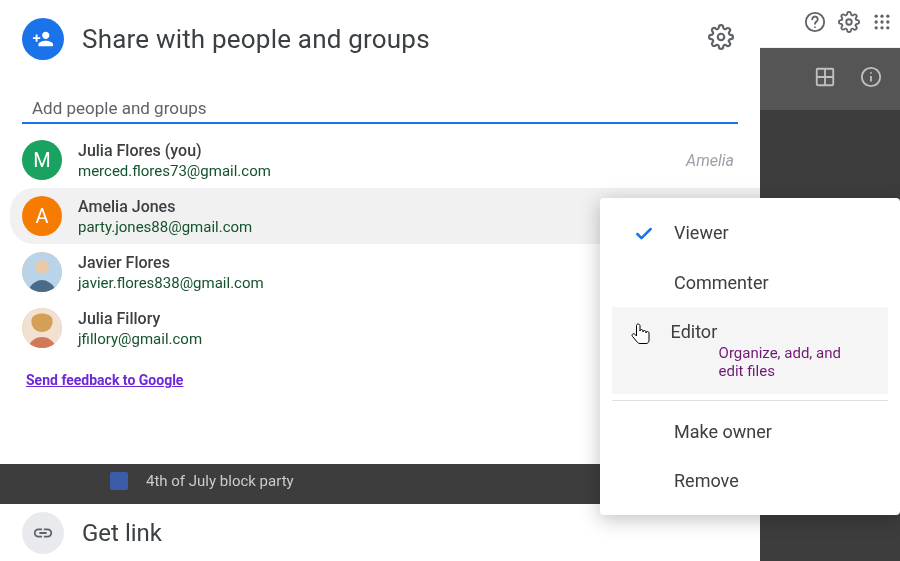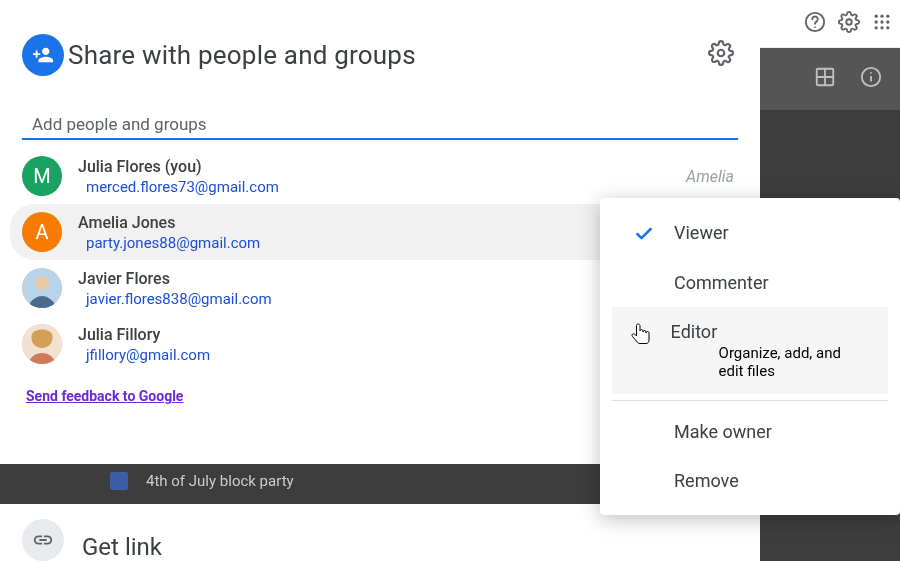--- a/index.html
+++ b/index.html
@@ -9,55 +9,55 @@
   
   .bg-dark { position: absolute; top: 0; left: 760px; width: 140px; height: 561px; background: #3d3d3d; border-top: 1px solid #555; }
   .bg-dark-toprow { position: absolute; top: 0; left: 760px; width: 140px; height: 48px; background: #fff; display:flex; align-items:center; justify-content:flex-end; padding-right:8px; gap:12px; border-bottom:1px solid #eee;}
   .bg-dark-row2 { position: absolute; top: 48px; left: 760px; width: 140px; height: 62px; background: #555; display:flex; align-items:center; justify-content:flex-end; padding-right:18px; gap:24px;}
   .bg-bottom-strip { position: absolute; left: 0; top: 464px; width: 760px; height: 40px; background: #3d3d3d; }
   .bg-bottom-item { position:absolute; left:110px; top:472px; display:flex; align-items:center; gap:18px; color:#ccc; font-size:15px;}
   .bg-bottom-item .sq { width:18px; height:18px; background:#3b5ca8; border-radius:2px;}
 
   .dialog { position: absolute; left: 0; top: 0; width: 760px; background: #fff; }
 
-  .hdr { display: flex; align-items: center; padding: 34px 26px 12px 22px; gap: 4px; }
+  .hdr { display: flex; align-items: center; padding: 18px 26px 12px 22px; gap: 18px; }
   .hdr-icon { width: 42px; height: 42px; border-radius: 50%; background: #1a73e8; display:flex; align-items:center; justify-content:center; }
   .hdr-title { font-size: 26px; color: #3c4043; font-weight: 400; flex: 1; letter-spacing: 0.2px;}
   .hdr-gear { color: #5f6368; cursor:pointer; }
 
   .input-wrap { margin: 4px 22px 8px 22px; border-bottom: 2px solid #1a73e8; padding: 22px 10px 4px 10px; }
   .input-wrap .ph { color: #5f6368; font-size: 17px; }
 
   .plist { margin: 6px 0 8px 0; }
   .prow { display:flex; align-items:center; padding: 8px 26px 8px 22px; gap: 16px; }
   .prow.sel { background: #f1f1f1; border-radius: 24px 0 0 24px; margin-left:10px; padding-left:12px;}
   .avatar { width: 40px; height: 40px; border-radius: 50%; display:flex; align-items:center; justify-content:center; font-size:20px; color:#fff; font-weight:400; flex-shrink:0;}
   .avatar.img { background:#d8c7b8; position:relative; overflow:hidden;}
   .avatar.img svg { width:40px; height:40px; }
   .pinfo { display:flex; flex-direction:column; gap:2px; flex:1; }
   .pname { font-size: 16px; color:#3c4043; font-weight:500;}
-  .pemail { font-size: 15px; color:#1d4ed8;margin-left:8px; }
+  .pemail { font-size: 15px; color:#14532d; }
   .prole { font-size: 16px; color:#9aa0a6; font-style: italic; }
 
   .feedback { margin: 14px 0 18px 26px; }
   .feedback a { color:#6d28d9; font-size:14px; text-decoration: underline; font-weight:700;}
 
-  .getlink { position:absolute; left:0; top:504px; width:760px; height:57px; background:#fff; display:flex; align-items:flex-end; padding-left:22px; gap:18px;}
+  .getlink { position:absolute; left:0; top:504px; width:760px; height:57px; background:#fff; display:flex; align-items:center; padding-left:22px; gap:18px;}
   .getlink-icon { width:42px; height:42px; border-radius:50%; background:#e8eaed; display:flex; align-items:center; justify-content:center; }
   .getlink-title { font-size:24px; color:#3c4043; }
 
   
   .dd { position:absolute; left:600px; top:198px; width:300px; background:#fff; box-shadow: 0 4px 20px rgba(0,0,0,0.25); border-radius:4px; padding: 10px 12px; }
   .dd-item { display:flex; align-items:flex-start; padding: 14px 20px 14px 20px; gap: 18px; cursor:pointer; }
   .dd-item.hovered { background:#f5f5f5; }
   .dd-check { width:24px; display:flex; justify-content:center; padding-top:2px;}
   .dd-check svg { display:none; }
   .dd-item.checked .dd-check svg { display:block; }
   .dd-label { font-size:18px; color:#3c4043; }
-  .dd-sub { font-size:15px; color:#000000; margin-top:2px;margin-left:48px;}
+  .dd-sub { font-size:15px; color:#701a75; margin-top:2px;margin-left:48px;}
   .dd-sep { height:1px; background:#e0e0e0; margin: 6px 0; }
 
   .cursor-hand { position:absolute; left:630px; top:322px; pointer-events:none;}
 
   .top-icons-outer svg, .row2-icons svg { color:#5f6368; }
 </style>
 </head>
 <body>
 
 <div class="stage">

